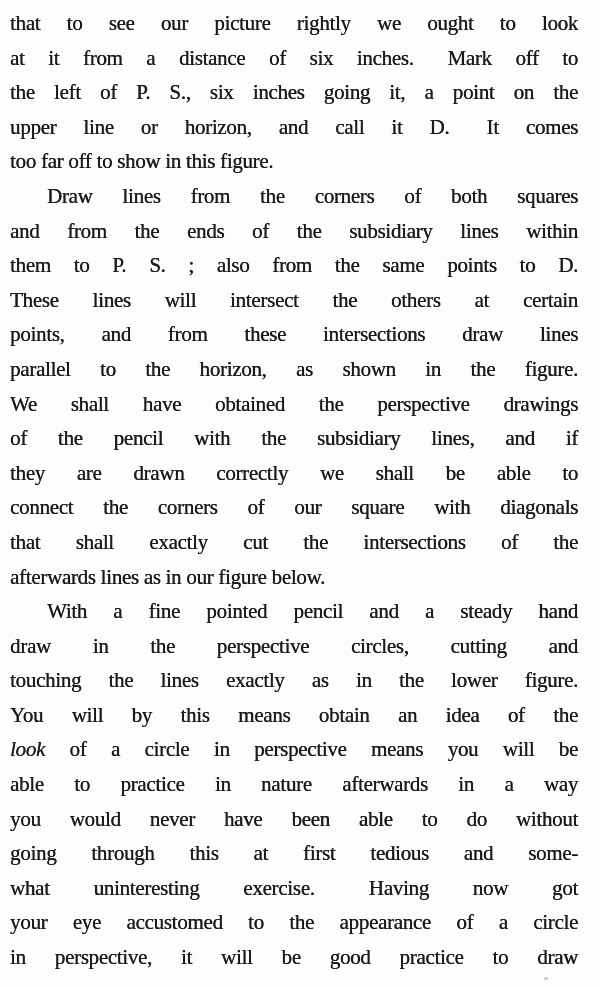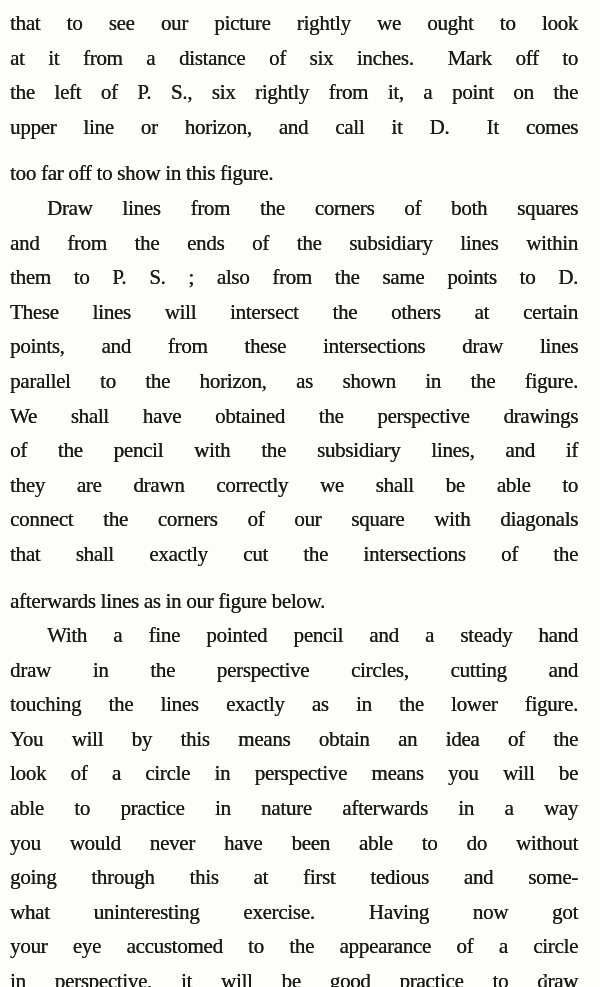--- a/index.html
+++ b/index.html
@@ -24,46 +24,46 @@
     color: #1b1b1b;
     letter-spacing: -0.3px;
     text-shadow: 0.3px 0 0 currentColor; 
   }
   .line {
     text-align: justify;
     text-align-last: justify;
   }
   .line.par-end {
     text-align-last: left;
-    margin-top: 12px;
   }
   .line.indent {
     text-indent: 37px;
   }
   .italic {
+    font-style: italic;
   }
   .speck {
     position: absolute;
     left: 544px;
     top: 977px;
     width: 4px;
     height: 3px;
     border-radius: 50%;
     background: #c7c7c3;
   }
 </style>
 </head>
 <body>
 
 <div class="page">
 
   <section>
     <div class="line">that to see our picture rightly we ought to look</div>
     <div class="line">at it from a distance of six inches.  Mark off to</div>
-    <div class="line">the left of P. S., six rightly from it, a point on the</div>
+    <div class="line">the left of P. S., six inches going it, a point on the</div>
     <div class="line">upper line or horizon, and call it D.  It comes</div>
     <div class="line par-end">too far off to show in this figure.</div>
   </section>
 
   <section>
     <div class="line indent">Draw lines from the corners of both squares</div>
     <div class="line">and from the ends of the subsidiary lines within</div>
     <div class="line">them to P. S. ; also from the same points to D.</div>
     <div class="line">These lines will intersect the others at certain</div>
     <div class="line">points, and from these intersections draw lines</div>

